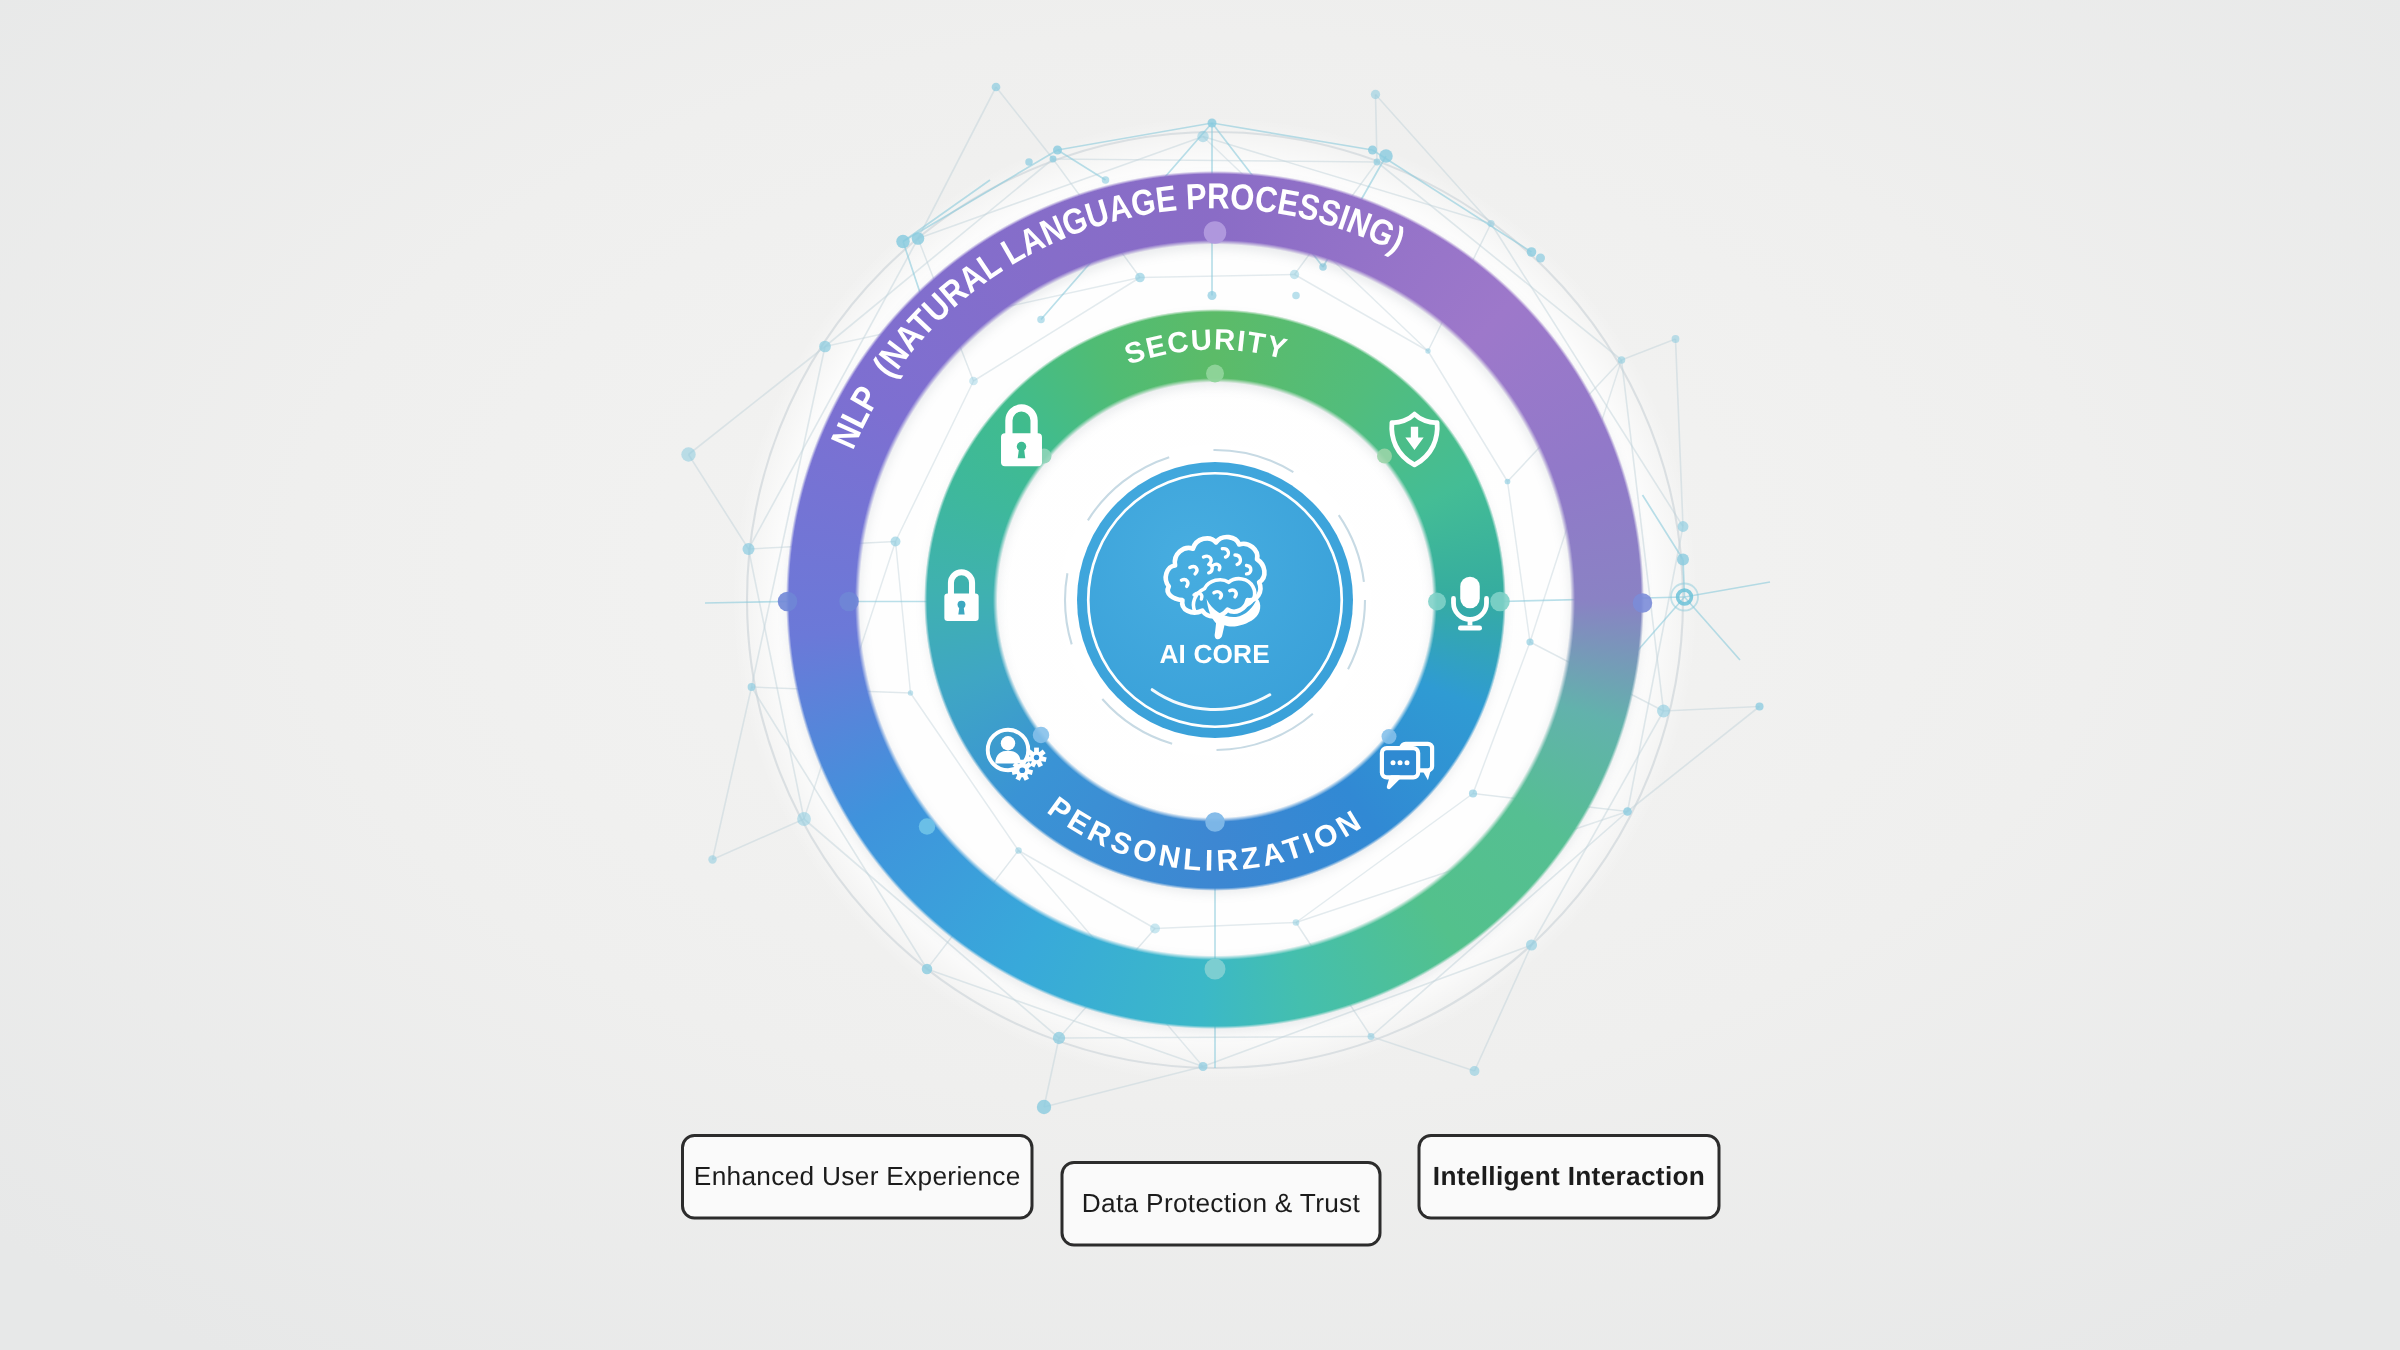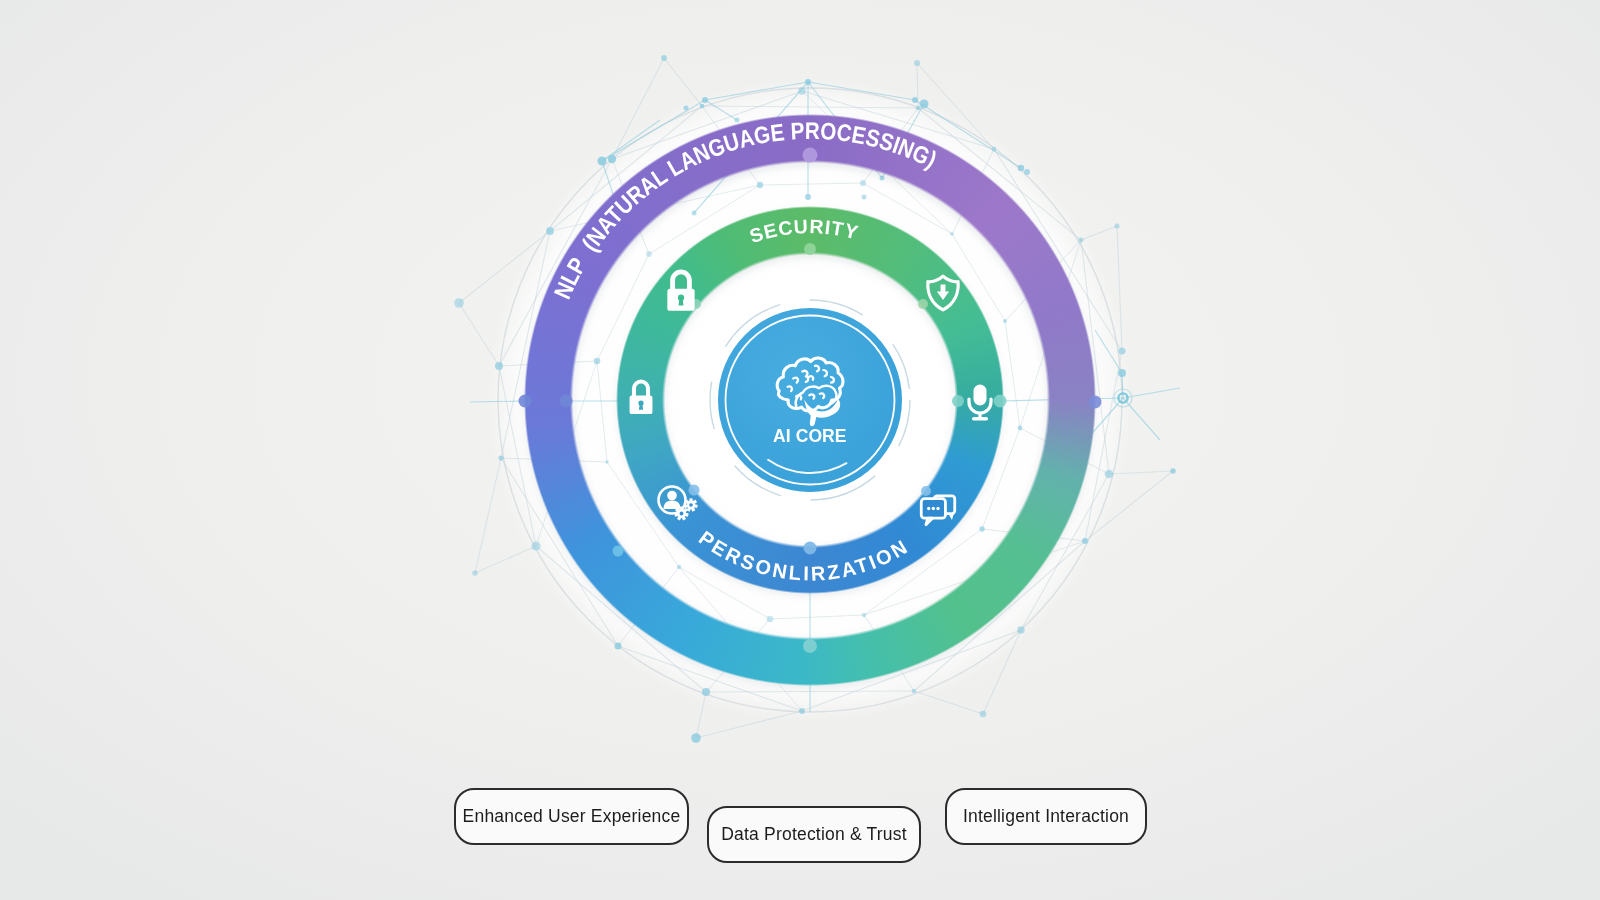--- a/index.html
+++ b/index.html
@@ -14,22 +14,22 @@
      #7d6fd1 300deg,#866dc9 335deg,#8a6cc6 360deg);
    -webkit-mask:radial-gradient(circle closest-side,transparent 0 237px,#000 240px 284px,transparent 286px);
    mask:radial-gradient(circle closest-side,transparent 0 237px,#000 240px 284px,transparent 286px);}
  #ringInner{left:616px;top:206px;width:388px;height:388px;
    background:conic-gradient(from 0deg,
      #5cbb68 0deg,#52bd7c 35deg,#44bd95 65deg,#36ad9f 88deg,#2f9bd3 112deg,
      #3189d4 145deg,#3d87d2 180deg,#3a93d5 225deg,#3fa6c4 252deg,#3fb1b0 272deg,
      #3eb89c 293deg,#40bc8e 312deg,#50bc74 335deg,#5cbb68 360deg);
    -webkit-mask:radial-gradient(circle closest-side,transparent 0 145px,#000 148px 192px,transparent 194px);
    mask:radial-gradient(circle closest-side,transparent 0 145px,#000 148px 192px,transparent 194px);}
- .btn{position:absolute;top:788px;height:53px;background:#fafafa;border:2px solid #2c2c2c;
-   border-radius:20px;display:flex;align-items:center;justify-content:center;
+ .btn{position:absolute;top:756px;height:53px;background:#fafafa;border:2px solid #2c2c2c;
+   border-radius:9px;display:flex;align-items:center;justify-content:center;
    font-size:17.5px;color:#1c1c1c;letter-spacing:0.2px;white-space:nowrap;}
 </style></head>
 <body>
 <div id="stage">
 <svg width="1600" height="900" style="position:absolute;left:0;top:0">
  <defs>
   <radialGradient id="glow" cx="0.5" cy="0.5" r="0.5">
    <stop offset="0%" stop-color="#ffffff" stop-opacity="0.98"></stop>
    <stop offset="88%" stop-color="#ffffff" stop-opacity="0.95"></stop>
    <stop offset="100%" stop-color="#ffffff" stop-opacity="0"></stop>
@@ -303,13 +303,13 @@
  <path stroke-width="3.2" d="M30,58 C34,54 39,57 37,62"></path>
  <path stroke-width="3.2" d="M49,56 C54,53 58,57 55,61"></path>
  <path stroke-width="3.2" d="M64,54 C69,52 72,56 69,60"></path>
  <path stroke-width="3.2" d="M48,30 C52,27 56,30 54,34"></path>
  <path d="M42,62 C48,74 59,80 70,79 C79,78 87,70 90,61 C95,66 94,76 87,81 C79,87 67,90 59,87 L57,96 C56,102 48,102 50,94 L51,85 C46,80 43,71 42,62 Z" fill="#ffffff" stroke="none"></path>
 </g>
 
 </svg>
 <div class="btn" style="left:454px;width:231px;">Enhanced User Experience</div>
 <div class="btn" style="left:707px;width:210px;margin-top:18px;">Data Protection &amp; Trust</div>
-<div class="btn" style="left:945px;width:198px;">Intelligent Interaction</div>
+<div class="btn" style="left:945px;width:198px;font-weight:bold;">Intelligent Interaction</div>
 </div>
 </body></html>

